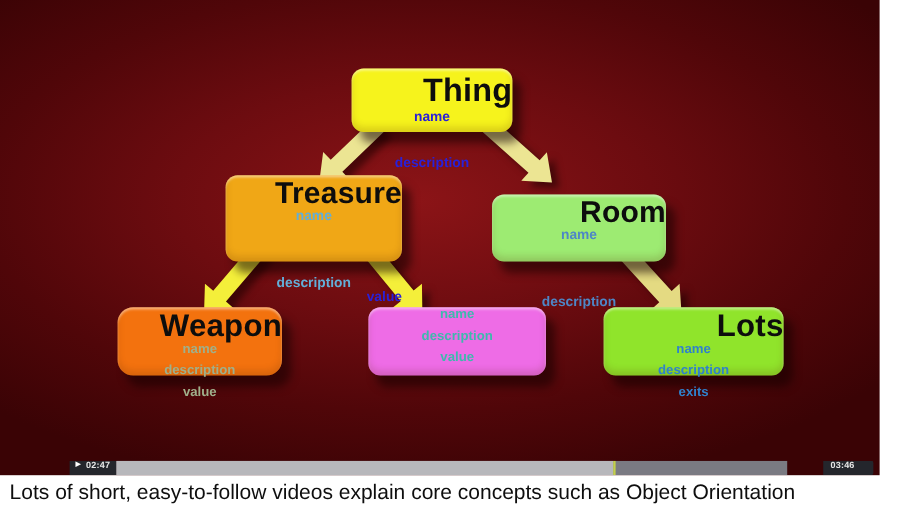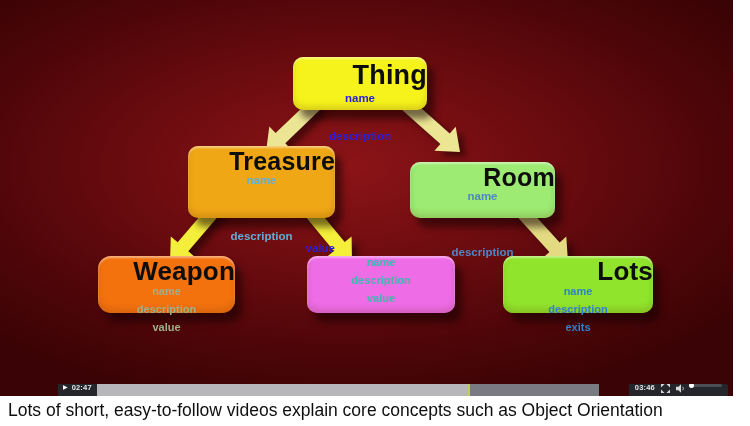--- a/index.html
+++ b/index.html
@@ -51,21 +51,21 @@
     color:#fff; cursor:pointer;
   }
   .vbtn .sub { font-size:5.5px; color:#cfc4c4; line-height:6px; margin-top:1px; }
   .hd-label { font-size:11px; font-weight:700; font-style:italic; line-height:10px; }
 
   
   .controls { position:absolute; left:28px; top:384px; width:700px; height:12px;
               display:flex; border-radius:2px; overflow:hidden; }
   .ctl-left, .ctl-right { display:flex; align-items:flex-start; background:#24262c;margin-left:30px; }
   .ctl-left  { padding:0 5px; gap:4px; }
-  .ctl-right { padding:0 6px; gap:6px; }
+  .ctl-right { padding:0 6px; gap:6px;flex-direction:column; }
   .play-glyph { color:#fff; font-size:6px; line-height:6px; cursor:pointer; }
   .ctl-time { color:#e6e6e6; font-size:7.5px; font-weight:700; letter-spacing:.2px; line-height:8px; }
   .track { flex:1; display:flex; background:#7a7a82; cursor:pointer; }
   .played   { height:100%; background:#b7b7bb; }
   .playhead { width:2px; height:100%; cursor:ew-resize; }
   .icon-btn { display:flex; align-items:center; cursor:pointer; }
   .vol-slider { width:30px; height:3px; background:#4a4d53; border-radius:2px; position:relative; cursor:pointer; }
   .vol-fill { height:100%; border-radius:2px; position:relative; }
   .vol-thumb { position:absolute; right:-2px; top:-1px; width:5px; height:5px; border-radius:50%; background:#fff; }
 

